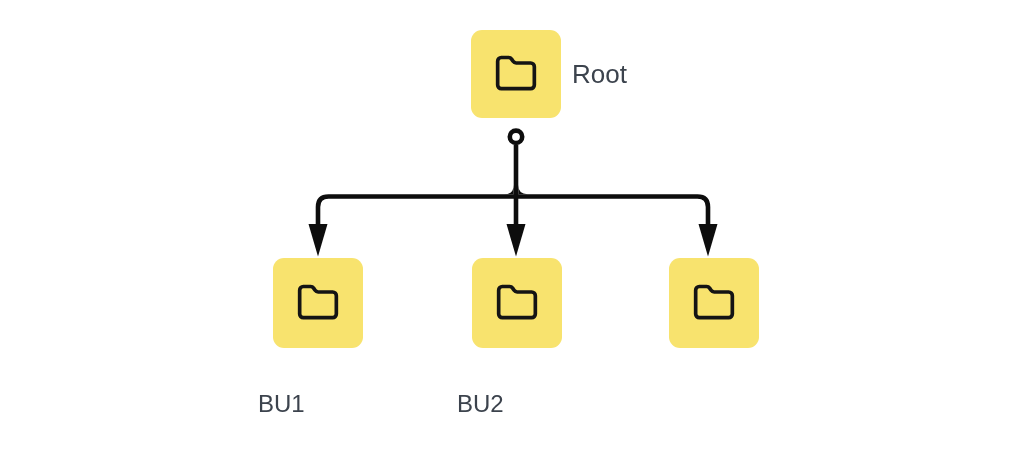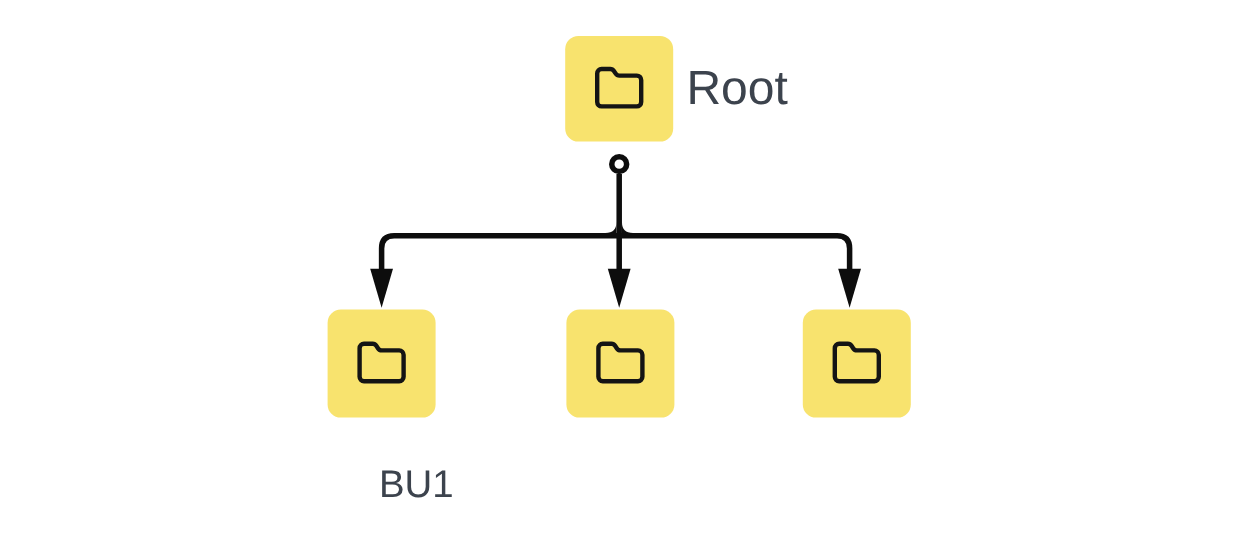--- a/index.html
+++ b/index.html
@@ -39,31 +39,31 @@
   }
   .node svg { display: block; }
   .node-root  { left: 471px; top: 30px; height: 88px; }
   .node-bu1   { left: 273px; top: 258px; }
   .node-bu2   { left: 472px; top: 258px; }
   .node-bu3   { left: 669px; top: 258px; }
   .root-label {
     position: absolute;
     left: 572px;
     top: 59px;
-    font-size: 40px;
+    font-size: 26px;
     line-height: 31px;
     color: var(--label);
     white-space: nowrap;
   }
   .child-label {
     position: absolute;
     top: 388px;
     width: 120px;
-    text-align: right;
-    font-size: 32px;
+    text-align: left;
+    font-size: 24px;
     line-height: 31px;
     color: var(--label);
     white-space: nowrap;
   }
   .label-bu1 { left: 258px; }
   .label-bu2 { left: 457px; }
   .label-bu3 { left: 654px; }
   .line-stroke { stroke: var(--line); stroke-width: 4.6; fill: none; }
   .line-fill   { fill: var(--line); stroke: none; }
   .origin-dot  { stroke: var(--line); stroke-width: 4.6; fill: var(--background); }
@@ -106,14 +106,15 @@
       <path d="M20 20a2 2 0 0 0 2-2V8a2 2 0 0 0-2-2h-7.9a2 2 0 0 1-1.69-.9L9.6 3.9A2 2 0 0 0 7.93 3H4a2 2 0 0 0-2 2v13a2 2 0 0 0 2 2Z"></path>
     </svg>
   </div>
   <div class="node node-bu3">
     <svg viewBox="0 0 24 24" width="44" height="44" fill="none" stroke="var(--icon)" stroke-width="2" stroke-linecap="round" stroke-linejoin="round">
       <path d="M20 20a2 2 0 0 0 2-2V8a2 2 0 0 0-2-2h-7.9a2 2 0 0 1-1.69-.9L9.6 3.9A2 2 0 0 0 7.93 3H4a2 2 0 0 0-2 2v13a2 2 0 0 0 2 2Z"></path>
     </svg>
   </div>
 
   <div class="child-label label-bu1">BU1</div>
+  <div class="child-label label-bu2">BU2</div>
 
 </div>
 
 </body></html>

